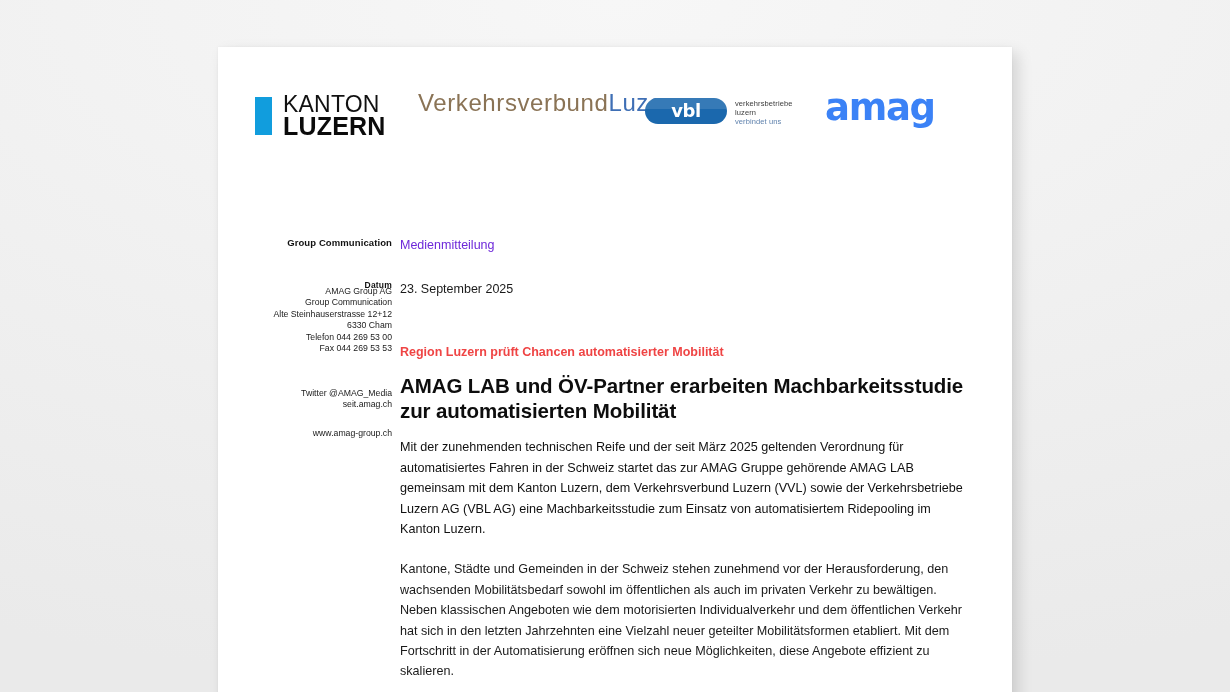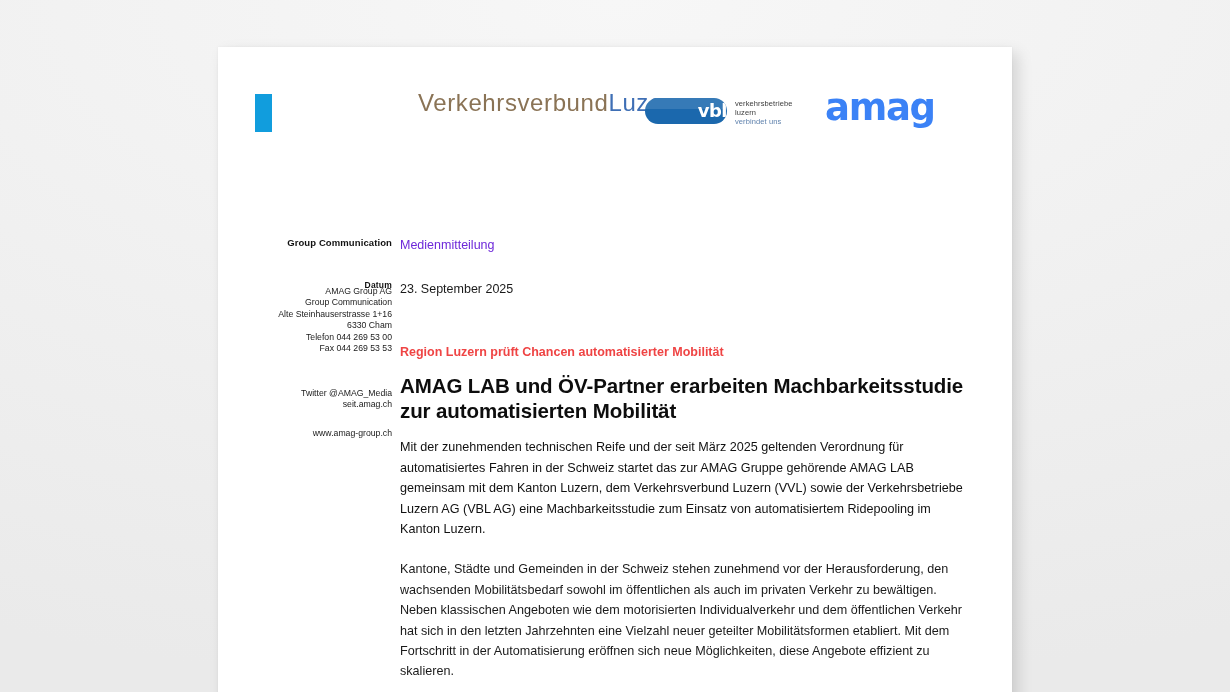--- a/index.html
+++ b/index.html
@@ -106,21 +106,21 @@
   #vbl-badge::after {
     content: "";
     position: absolute;
     left: 0; right: 0; top: 0;
     height: 11px;
     background: rgba(255,255,255,0.12);
   }
   #vbl-word {
     position: absolute;
     left: 0; right: 0; top: 2px;
-    text-align: right;
+    text-align: center;
     font-size: 18px;
     font-weight: 800;
     color: #ffffff;
     letter-spacing: -0.5px;
     font-family: "DejaVu Sans", sans-serif;
   }
   #vbl-tagline {
     display: flex;
     flex-direction: column;
     padding-top: 1px;
@@ -230,20 +230,24 @@
 <body>
 
 <div id="backdrop"></div>
 
 <div id="page">
 
   <div id="logo-bar">
 
     <div class="logo" id="logo-kanton-luzern">
       <div id="kanton-bar"></div>
+      <div id="kanton-words">
+        <span id="kanton-line1">KANTON</span>
+        <span id="kanton-line2">LUZERN</span>
+      </div>
     </div>
 
     <div class="logo" id="logo-vvl">
       <span id="vvl-line1">Verkehrsverbund</span>
       <span id="vvl-line2">Luzern</span>
     </div>
 
     <div class="logo" id="logo-vbl">
       <div id="vbl-badge">
         <span id="vbl-word">vbl</span>
@@ -262,21 +266,21 @@
   </div>
 
   <div id="sidebar-label-datum">Datum</div>
 
   <div id="sidebar">
     <div id="sidebar-heading">Group Communication</div>
 
     <div class="sidebar-block" id="sidebar-address">
       <div>AMAG Group AG</div>
       <div>Group Communication</div>
-      <div>Alte Steinhauserstrasse 1+16</div>
+      <div>Alte Steinhauserstrasse 12+12</div>
       <div>6330 Cham</div>
       <div>Telefon 044 269 53 00</div>
       <div>Fax 044 269 53 53</div>
     </div>
 
     <div class="sidebar-block" id="sidebar-social">
       <div>Twitter @AMAG_Media</div>
       <div>seit.amag.ch</div>
     </div>
 

